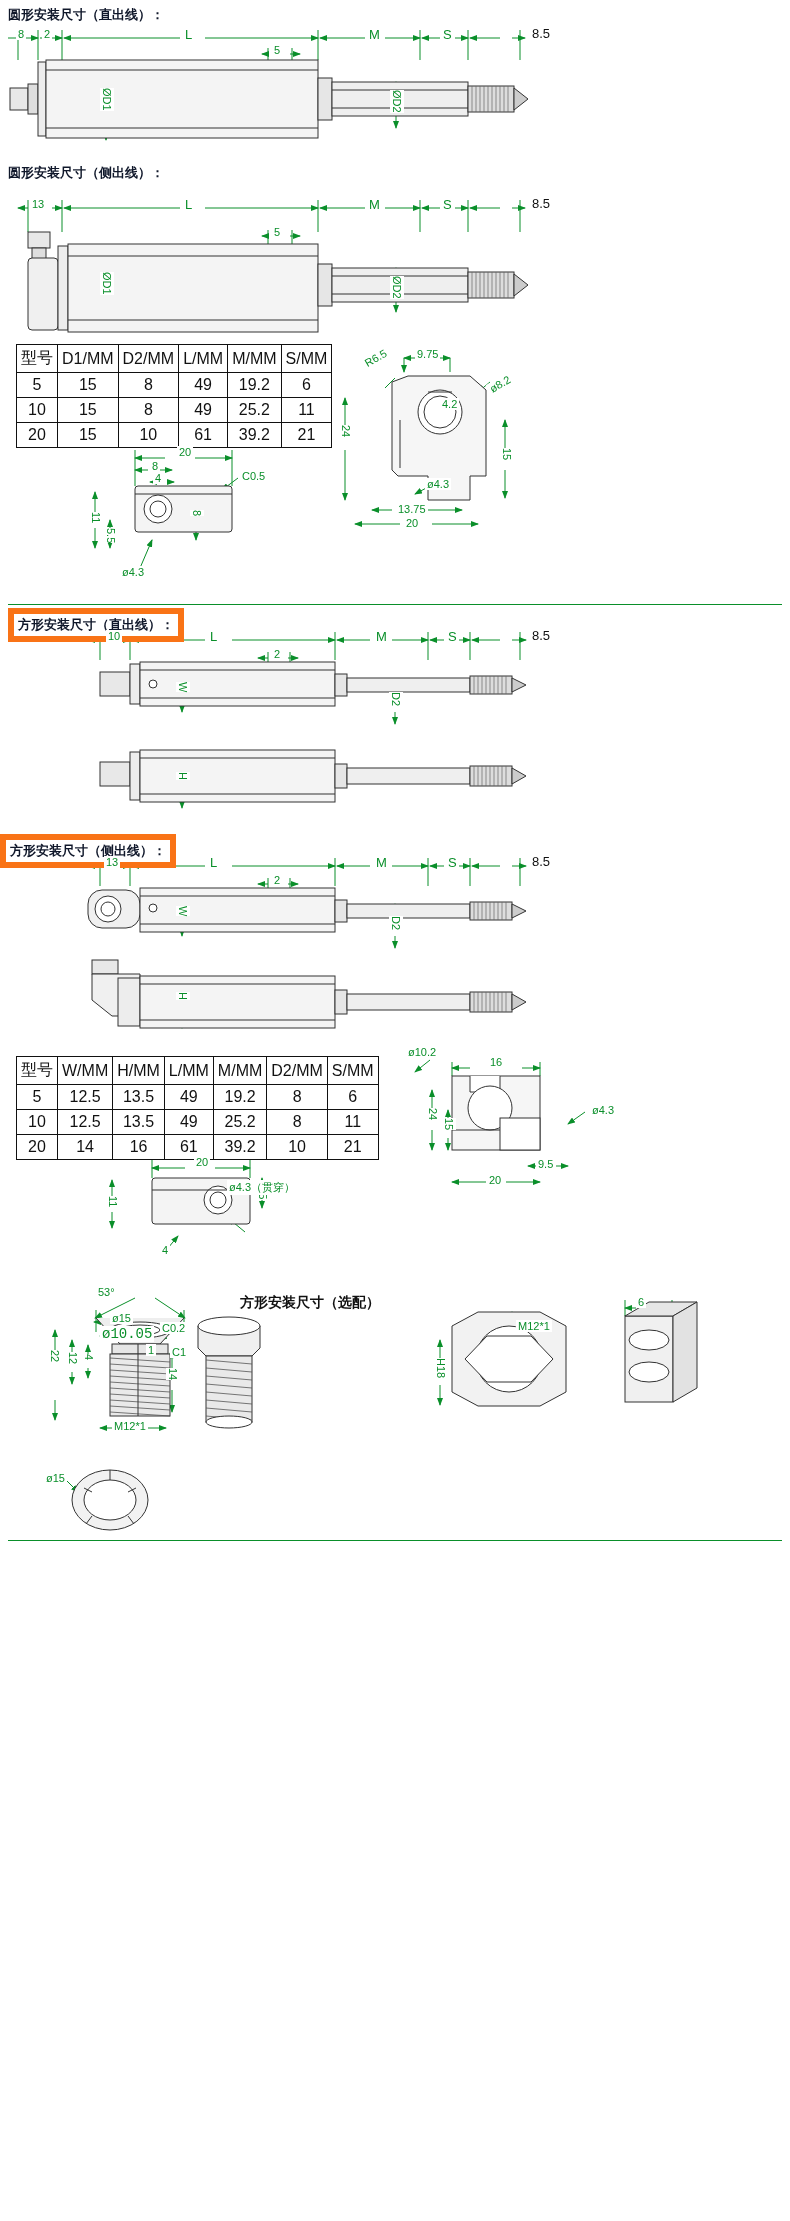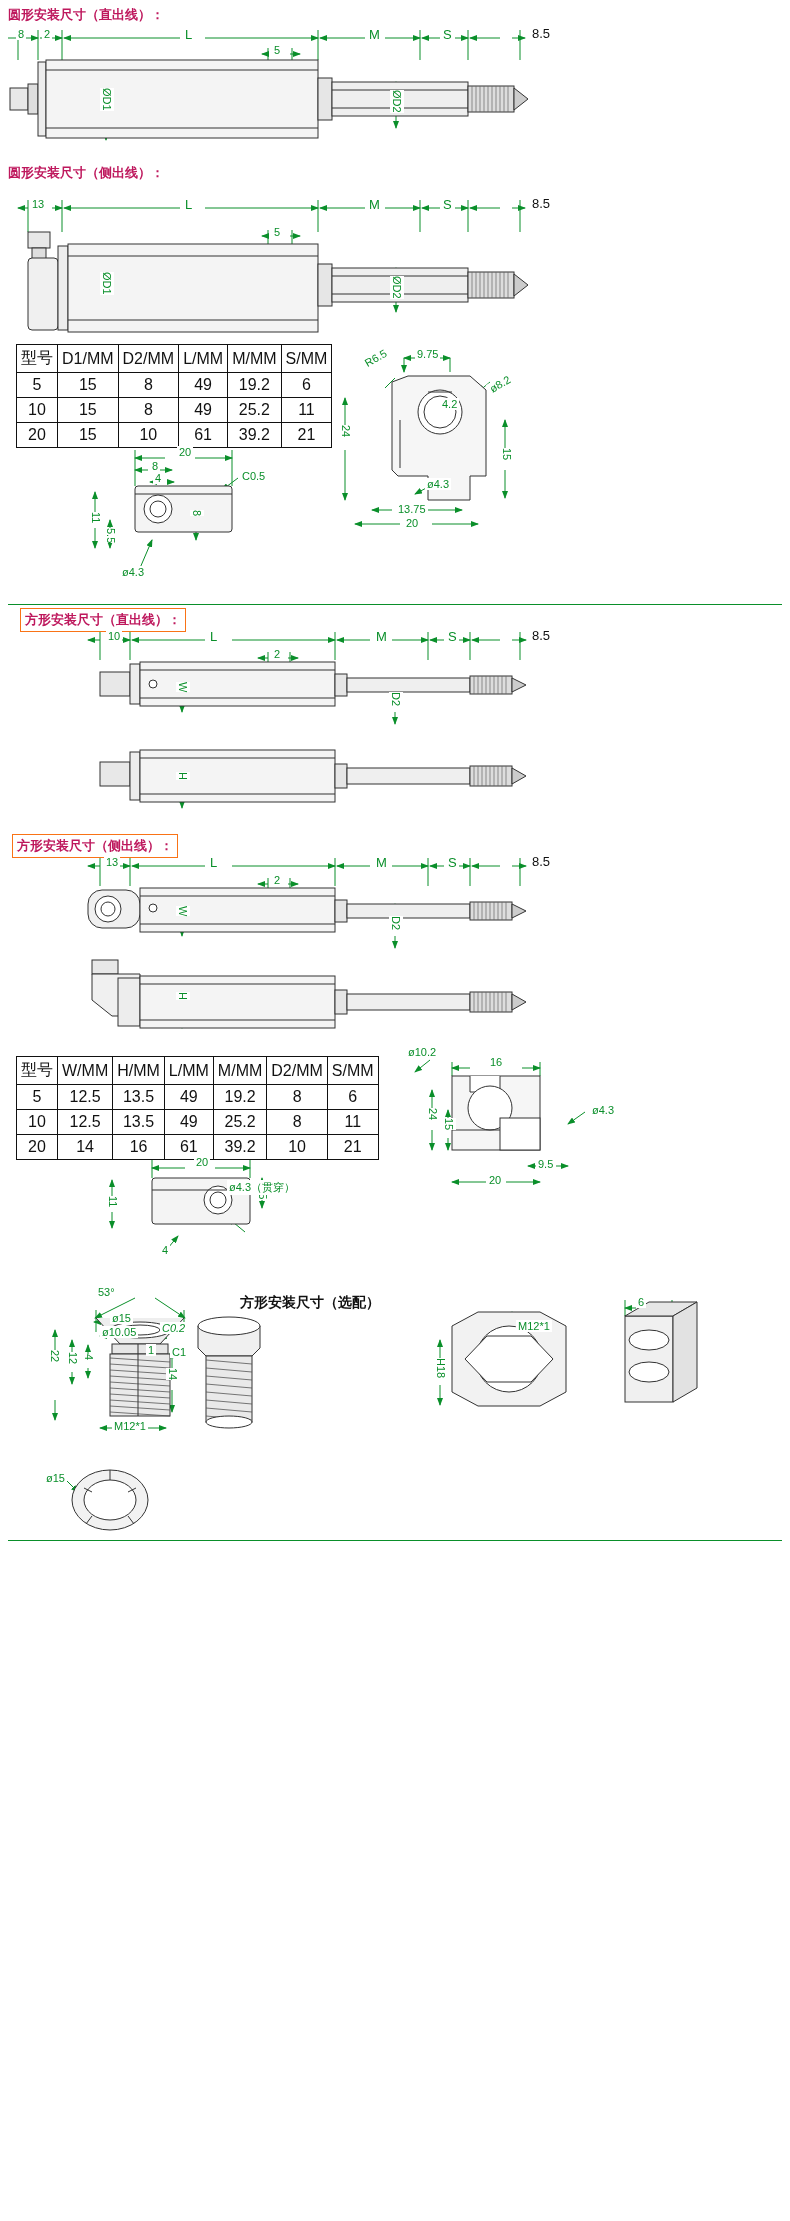--- a/index.html
+++ b/index.html
@@ -5,25 +5,25 @@
   html,body{margin:0;padding:0;}
   body{
     width:790px;height:2221px;background:#ffffff;
     font-family:"Liberation Sans","DejaVu Sans",sans-serif;
     color:#111;position:relative;overflow:hidden;
   }
   .page{position:relative;width:790px;height:2221px;}
 
   
   .sec-title{
-    position:absolute;font-size:13px;font-weight:bold;color:#be185d;
+    position:absolute;font-size:13px;font-weight:bold;color:#0f172a;
     white-space:nowrap;letter-spacing:0px;
   }
   .sec-title.boxed{
-    border:1px solid #f97316;padding:2px 4px;background:#fff;margin-left:12px;
+    border:6px solid #f97316;padding:2px 4px;background:#fff;
   }
   .lbl{position:absolute;font-size:11px;color:#0a8f2a;background:#fff;padding:0 2px;white-space:nowrap;}
   .lbl.blk{color:#111;}
   .vlbl{position:absolute;font-size:11px;color:#0a8f2a;background:#fff;padding:0 1px;
         writing-mode:vertical-rl;text-orientation:mixed;white-space:nowrap;}
 
   
   table.spec{
     position:absolute;border-collapse:collapse;background:#fff;
     font-size:16px;color:#111;
@@ -645,22 +645,22 @@
   <div class="lbl" style="left:194px;top:1156px;">20</div>
   <div class="vlbl" style="left:256px;top:1184px;">5.5</div>
   <div class="vlbl" style="left:106px;top:1196px;">11</div>
   <div class="lbl" style="left:227px;top:1180px;">ø4.3（贯穿）</div>
   <div class="lbl" style="left:160px;top:1244px;">4</div>
 
   <div class="mid-title" style="left:240px;top:1294px;">方形安装尺寸（选配）</div>
 
   <div class="lbl" style="left:96px;top:1286px;">53°</div>
   <div class="lbl" style="left:110px;top:1312px;">ø15</div>
-  <div class="lbl" style="left:100px;top:1326px;font-size:11px;">ø10.05</div>
-  <div class="lbl" style="left:160px;top:1322px;font-style:italic;">C0.2</div>
+  <div class="lbl" style="left:100px;top:1326px;font-size:14px;font-family:Liberation Mono, monospace;">ø10.05</div>
+  <div class="lbl" style="left:160px;top:1322px;">C0.2</div>
   <div class="lbl" style="left:170px;top:1346px;">C1</div>
   <div class="lbl" style="left:146px;top:1344px;">1</div>
   <div class="vlbl" style="left:66px;top:1352px;">12</div>
   <div class="vlbl" style="left:82px;top:1354px;">4</div>
   <div class="vlbl" style="left:48px;top:1350px;">22</div>
   <div class="vlbl" style="left:166px;top:1368px;">14</div>
   <div class="lbl" style="left:112px;top:1420px;">M12*1</div>
   <div class="lbl" style="left:44px;top:1472px;">ø15</div>
   <div class="lbl" style="left:636px;top:1296px;">6</div>
   <div class="lbl" style="left:516px;top:1320px;">M12*1</div>

